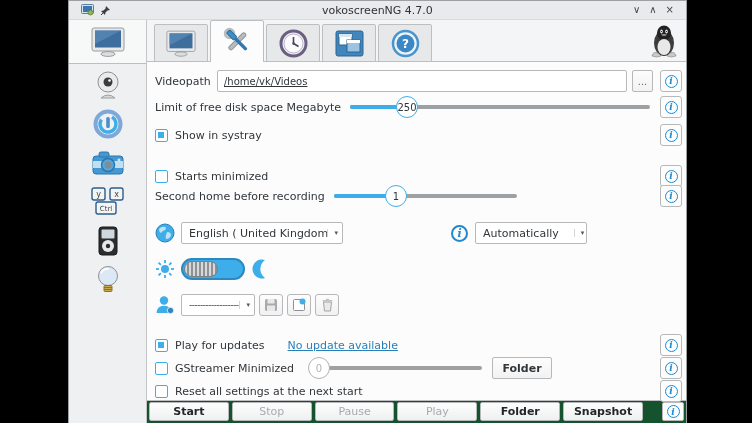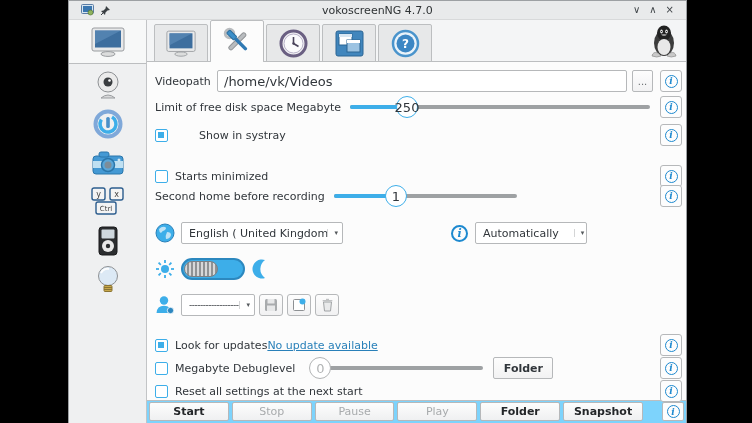--- a/index.html
+++ b/index.html
@@ -31,56 +31,56 @@
          border-radius:2px 2px 0 0; margin-right:2px; display:flex; align-items:center;
          justify-content:center; position:relative; }
   .tab.checked { background:#fcfcfc; height:42px; z-index:2; }
   .tab.checked::after { content:""; position:absolute; left:0; right:0; bottom:-1px; height:2px; background:#fcfcfc; }
   .tux { margin-left:auto; margin-right:6px; align-self:center; }
   
   .pane { flex:1; background:#fcfcfc; position:relative; }
   .row { position:absolute; left:8px; right:4px; display:flex; align-items:center; height:22px; }
   .lbl { font-size:11px; color:#31363b; white-space:nowrap; }
   .input { flex:1; height:22px; border:1px solid #b6b8ba; border-radius:2px; background:#fff;
-           font-size:13px; color:#31363b; padding:0 6px; display:flex; align-items:center; }
+           font-size:10px; color:#31363b; padding:0 6px; display:flex; align-items:center;text-decoration:underline; }
   .mini-btn { height:22px; border:1px solid #b6b8ba; border-radius:2px; background:linear-gradient(#fdfdfd,#f2f2f3);
               font-size:10px; color:#6a6e71; display:flex; align-items:center; justify-content:center; }
   .info-btn { width:22px; height:22px; border:1px solid #b6b8ba; border-radius:3px; background:#fdfdfd;
               display:flex; align-items:center; justify-content:center; margin-left:auto; }
   .ii { width:13px; height:13px; border:1.5px solid #1d89cf; border-radius:50%;
         display:flex; align-items:center; justify-content:center; }
   .ii::after { content:"i"; font:bold 9px "DejaVu Serif",serif; font-style:italic; color:#1d89cf; }
   .ii.big { width:17px; height:17px; border-width:2px; }
   .ii.big::after { font-size:11px; }
   
   .cb { width:13px; height:13px; border:1.5px solid #3daee9; border-radius:2px; background:#fff;
         margin-right:7px; position:relative; flex:none; }
   .cb.checked::after { content:""; position:absolute; left:2px; top:2px; width:6px; height:6px; background:#3daee9; }
   
   .slider { position:relative; height:24px; --p:0%; }
   .slider .track { position:absolute; left:0; right:0; top:10px; height:4px; background:#9ea1a3; border-radius:2px; }
   .slider .fill { position:absolute; left:0; top:10px; height:4px; width:var(--p); background:#3daee9; border-radius:2px; }
   .slider .handle { position:absolute; top:1px; left:calc(var(--p) - 11px); width:22px; height:22px;
         background:#fff; border:1.5px solid #3daee9; border-radius:50%;
-        display:flex; align-items:center; justify-content:center; font-size:13px; color:#31363b; }
+        display:flex; align-items:center; justify-content:center; font-size:10px; color:#31363b; }
   .slider.disabled .fill { background:#b9bbbc; }
   .slider.disabled .handle { border-color:#b2b4b5; color:#b2b4b5; }
   
   .combo { height:22px; border:1px solid #b6b8ba; border-radius:2px; background:#fff;
            font-size:11px; color:#31363b; display:flex; align-items:center; padding:0 4px 0 7px; }
   .combo .arrow { margin-left:auto; padding-left:6px; border-left:1px solid #d4d5d6; font-size:7px; color:#55595c; }
   
   .toggle { width:64px; height:22px; border:2px solid #2c88bf; border-radius:11px; background:#3daee9; position:relative; }
   .toggle .grip { position:absolute; left:1px; top:1px; width:34px; height:16px; border-radius:8px;
            border:1px solid #7c8084; background:repeating-linear-gradient(90deg,#d7d8d9 0 2px,#8f9294 2px 4px); }
   .tool-btn { width:24px; height:22px; border:1px solid #b6b8ba; border-radius:3px;
               background:linear-gradient(#fdfdfd,#f1f1f2); display:flex; align-items:center; justify-content:center; margin-left:4px; }
-  .link { font-size:11px; color:#2980b9; text-decoration:underline; margin-left:0; white-space:nowrap; }
-  
-  .bottombar { height:23px; border-top:1px solid #bcbec0; background:#7dd3fc;
+  .link { font-size:11px; color:#2980b9; text-decoration:underline; margin-left:23px; white-space:nowrap; }
+  
+  .bottombar { height:23px; border-top:1px solid #bcbec0; background:#14532d;
                display:flex; align-items:stretch; gap:19px; padding:1px 2px 2px 2px; }
   .abtn { flex:1; border:1px solid #b6b8ba; border-radius:2px; background:linear-gradient(#fdfdfd,#eff0f1);
           font-size:11px; font-weight:bold; color:#232629; display:flex; align-items:center; justify-content:center; }
   .abtn.disabled { color:#a8abad; font-weight:normal; }
   .binfo { width:22px; border:1px solid #b6b8ba; border-radius:2px; background:#fdfdfd;
            display:flex; align-items:center; justify-content:center; }
   svg { display:block; }
   svg text { font-family:"DejaVu Sans",sans-serif; }
 </style>
 </head>
@@ -267,21 +267,21 @@
           <div class="slider" style="flex: 1 1 0%; margin: 0px 10px 0px 9px; --p: 19%;">
             <div class="track"></div>
             <div class="fill"></div>
             <div class="handle">250</div>
           </div>
           <span class="info-btn" style="margin-left:0;">
               <span class="ii"></span>
             </span>
         </div>
 
-        <div class="row" style="top:62px;gap:24px;">
+        <div class="row" style="top:62px;">
           <span class="cb checked"></span>
           <span class="lbl">Show in systray</span>
           <span class="info-btn">
               <span class="ii"></span>
             </span>
         </div>
         <div class="row" style="top:103px;">
           <span class="cb"></span>
           <span class="lbl">Starts minimized</span>
           <span class="info-btn">
@@ -375,30 +375,30 @@
             <svg width="13" height="14" viewBox="0 0 13 14">
                 <path d="M2.5 4 L10.5 4 L9.5 13 L3.5 13 Z" fill="#e9eaeb" stroke="#a0a3a5"></path>
                 <rect x="1.5" y="2" width="10" height="1.6" rx="0.8" fill="#c0c2c4"></rect>
                 <rect x="5" y="0.8" width="3" height="1.4" fill="#c0c2c4"></rect>
               </svg>
           </span>
         </div>
 
         <div class="row" style="top:272px;">
           <span class="cb checked"></span>
-          <span class="lbl">Look for updates</span>
+          <span class="lbl">Play for updates</span>
           <span class="link">No update available</span>
           <span class="info-btn">
               <span class="ii"></span>
             </span>
         </div>
 
         <div class="row" style="top:295px;">
           <span class="cb"></span>
-          <span class="lbl">Megabyte Debuglevel</span>
+          <span class="lbl">GStreamer Minimized</span>
           <div class="slider disabled" style="width: 172px; margin-left: 16px; --p: 0%;">
             <div class="track"></div>
             <div class="fill"></div>
             <div class="handle" style="left:-2px;">0</div>
           </div>
           <span class="mini-btn" style="width:60px;margin-left:10px;font-size:11px;color:#31363b;font-weight:bold;">Folder</span>
           <span class="info-btn">
               <span class="ii"></span>
             </span>
         </div>

